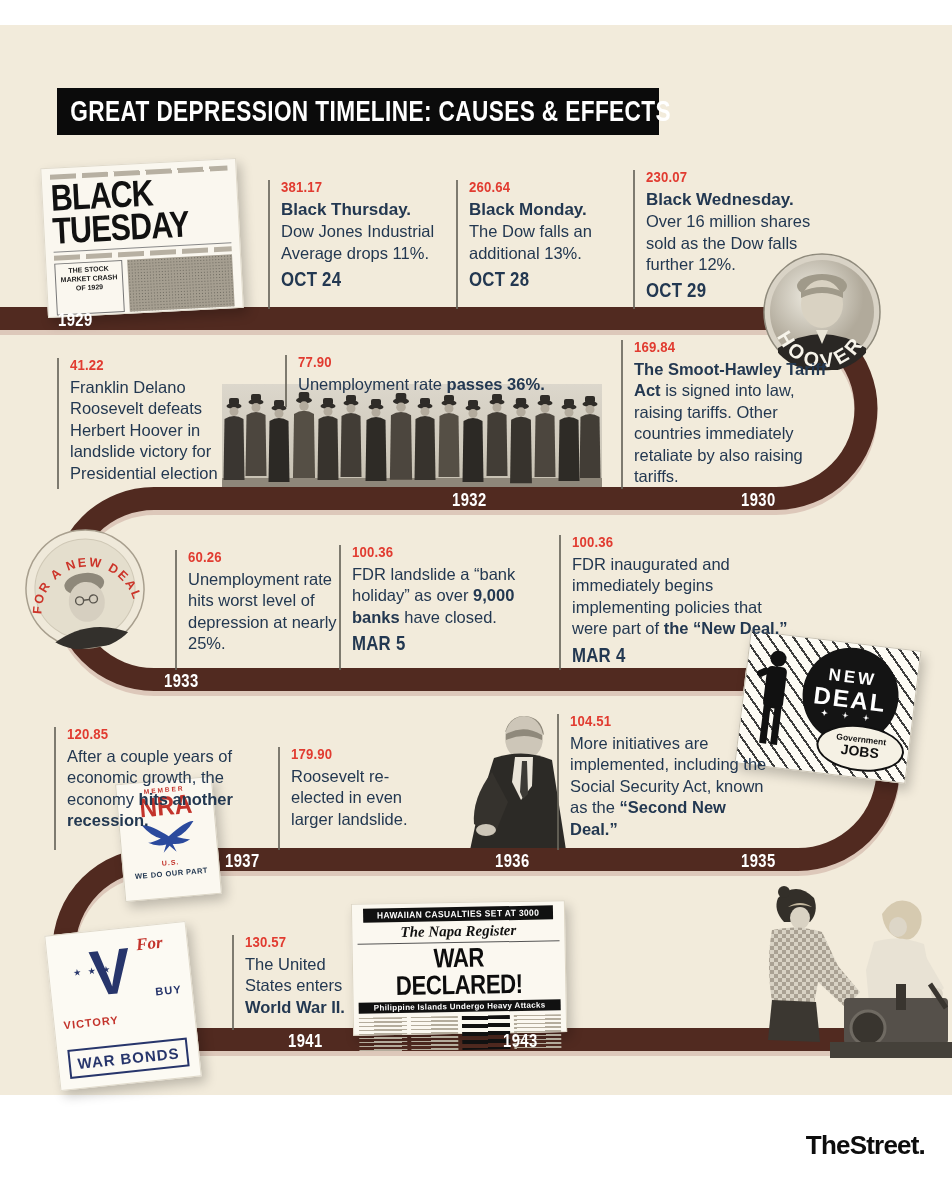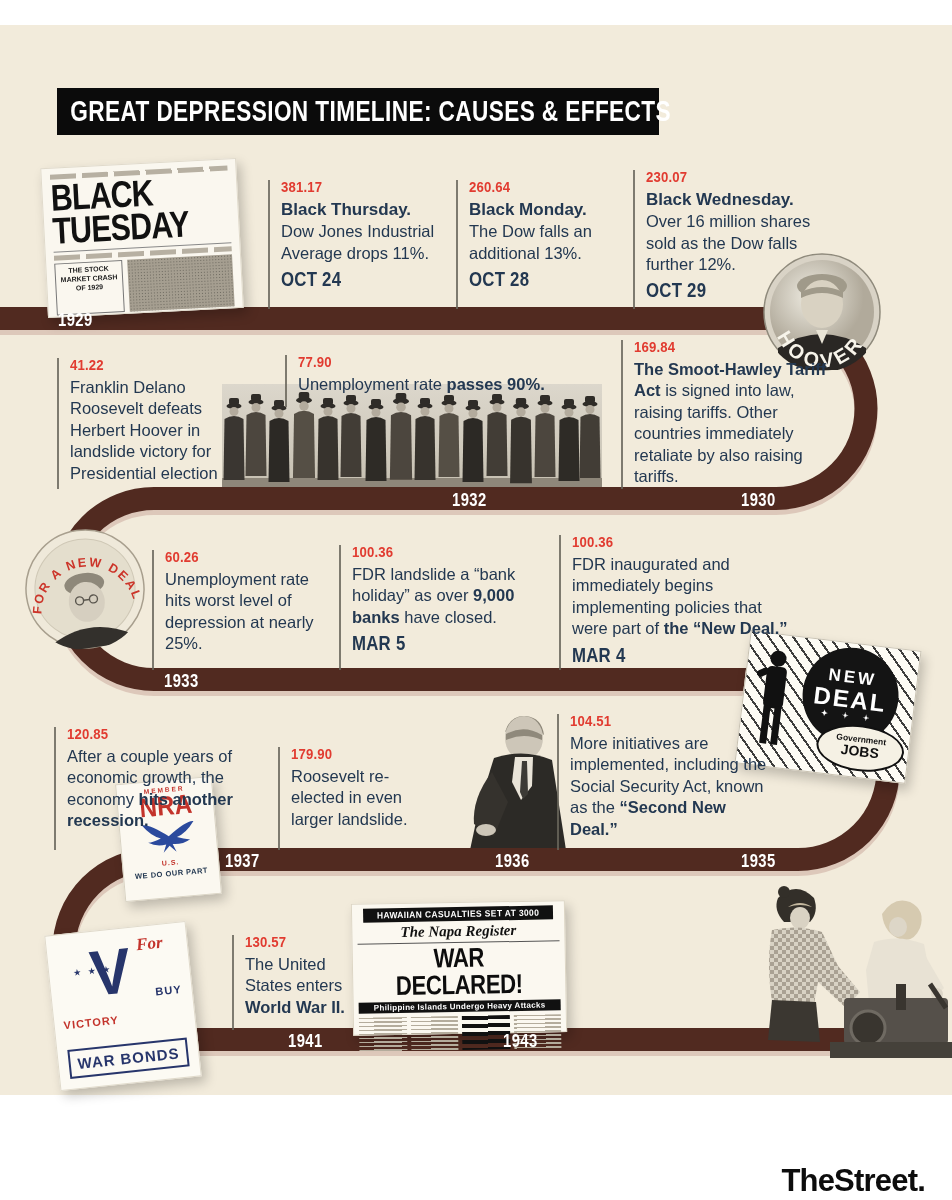--- a/index.html
+++ b/index.html
@@ -89,21 +89,21 @@
   .np .head{font-weight:900;font-size:27px;color:#0d0d0d;text-align:center;line-height:1;
       transform:scaleX(.82);letter-spacing:-.5px;margin:2px 0;}
   .np .bar2{background:#111;color:#fff;font-weight:700;font-size:8px;text-align:center;
       padding:1px 0;letter-spacing:.3px;}
   .np .cols{display:flex;gap:4px;margin-top:4px;}
   .np .col{flex:1;height:34px;background:repeating-linear-gradient(#b4ac9c 0 1.5px,transparent 1.5px 4px);}
   .np .col.dk{background:repeating-linear-gradient(#111 0 4px,transparent 4px 8px);}
   
   .photo{position:absolute;}
   
-  .brand{position:absolute;right:27px;top:1163px;z-index:6;font-weight:900;font-size:31px;
+  .brand{position:absolute;right:27px;top:1130px;z-index:6;font-weight:900;font-size:26px;
      color:#0d0d0d;letter-spacing:-.8px;}
 </style>
 </head>
 <body>
 
 <div id="canvas">
   <div class="cream"></div>
 
   <svg class="ribbon" width="952" height="1200" viewBox="0 0 952 1200">
     <path d="M -6 318.5 H 776 A 90 90 0 0 1 866 408.5 A 90 90 0 0 1 776 498.5 H 154 A 90.5 90.5 0 0 0 63.5 589 A 90.5 90.5 0 0 0 154 679.5 H 798 A 90 90 0 0 1 888 769.5 A 90 90 0 0 1 798 859.5 H 154 A 90 90 0 0 0 64 949.5 A 90 90 0 0 0 154 1039.5 H 872" fill="none" stroke="#ddc8ba" stroke-width="23" transform="translate(0,5)"></path>
@@ -322,30 +322,30 @@
 
   <div class="ev" style="left:70px;top:356px;width:175px">
     <span class="tick" style="height:131px"></span>
     <div class="val">41.22</div>
     <div class="bdy"><span>Franklin Delano Roosevelt defeats Herbert Hoover in landslide victory for Presidential election</span></div>
   </div>
 
   <div class="ev" style="left:298px;top:353px;width:330px">
     <span class="tick" style="height:52px"></span>
     <div class="val">77.90</div>
-    <div class="bdy"><span>Unemployment rate </span><b>passes 90%.</b></div>
+    <div class="bdy"><span>Unemployment rate </span><b>passes 36%.</b></div>
   </div>
 
   <div class="ev" style="left:634px;top:338px;width:200px">
     <span class="tick" style="height:149px"></span>
     <div class="val">169.84</div>
     <div class="bdy"><b>The Smoot-Hawley Tariff Act</b><span> is signed into law, raising tariffs. Other countries immediately retaliate by also raising tariffs.</span></div>
   </div>
 
-  <div class="ev" style="left:165px;top:548px;width:160px">
+  <div class="ev" style="left:188px;top:548px;width:160px">
     <span class="tick" style="height:120px"></span>
     <div class="val">60.26</div>
     <div class="bdy"><span>Unemployment rate hits worst level of depression at nearly 25%.</span></div>
   </div>
 
   <div class="ev" style="left:352px;top:543px;width:190px">
     <span class="tick" style="height:125px"></span>
     <div class="val">100.36</div>
     <div class="bdy"><span>FDR landslide a “bank holiday” as over </span><b>9,000 banks</b><span> have closed.</span></div>
     <div class="dt">MAR 5</div>

